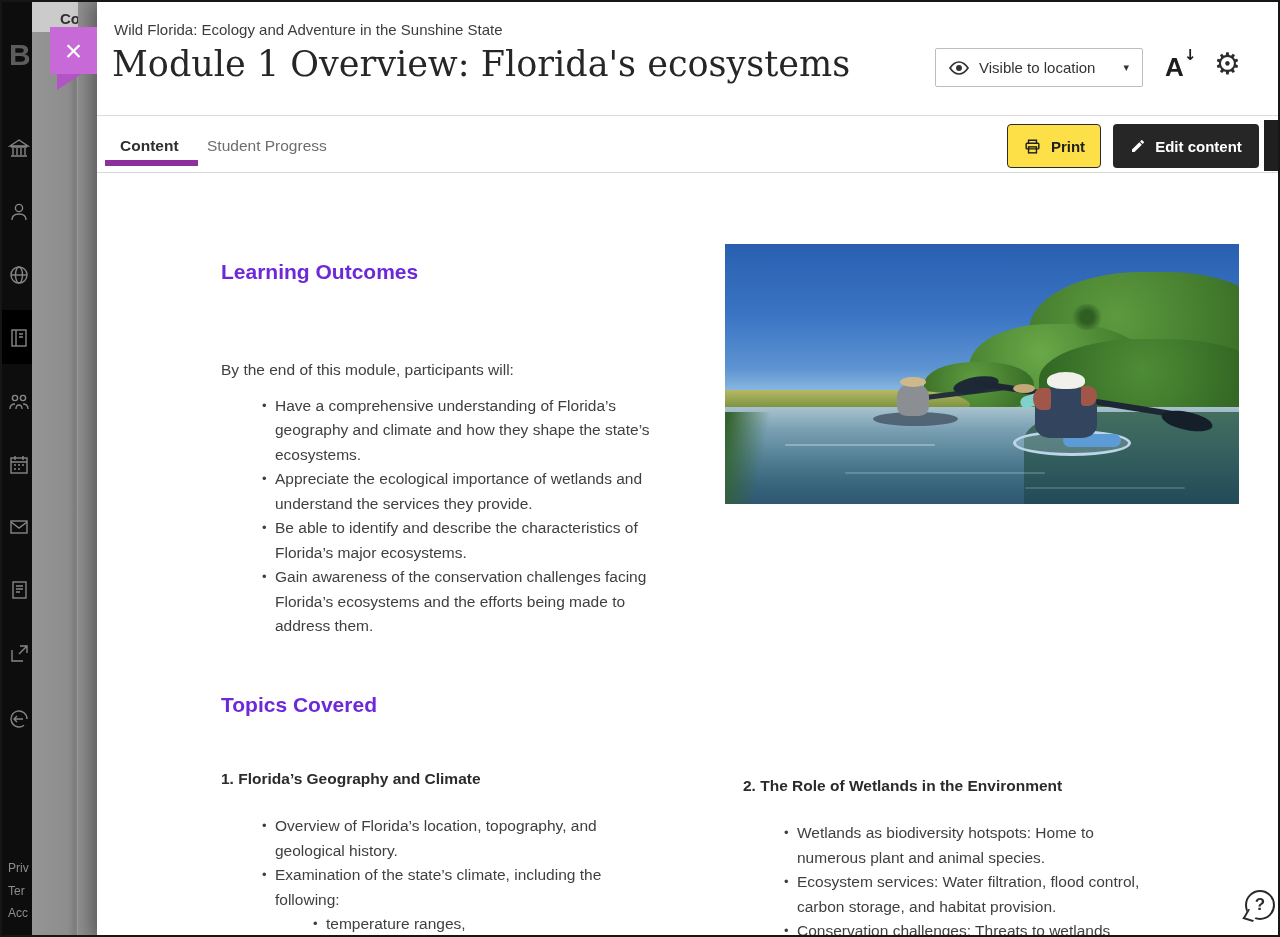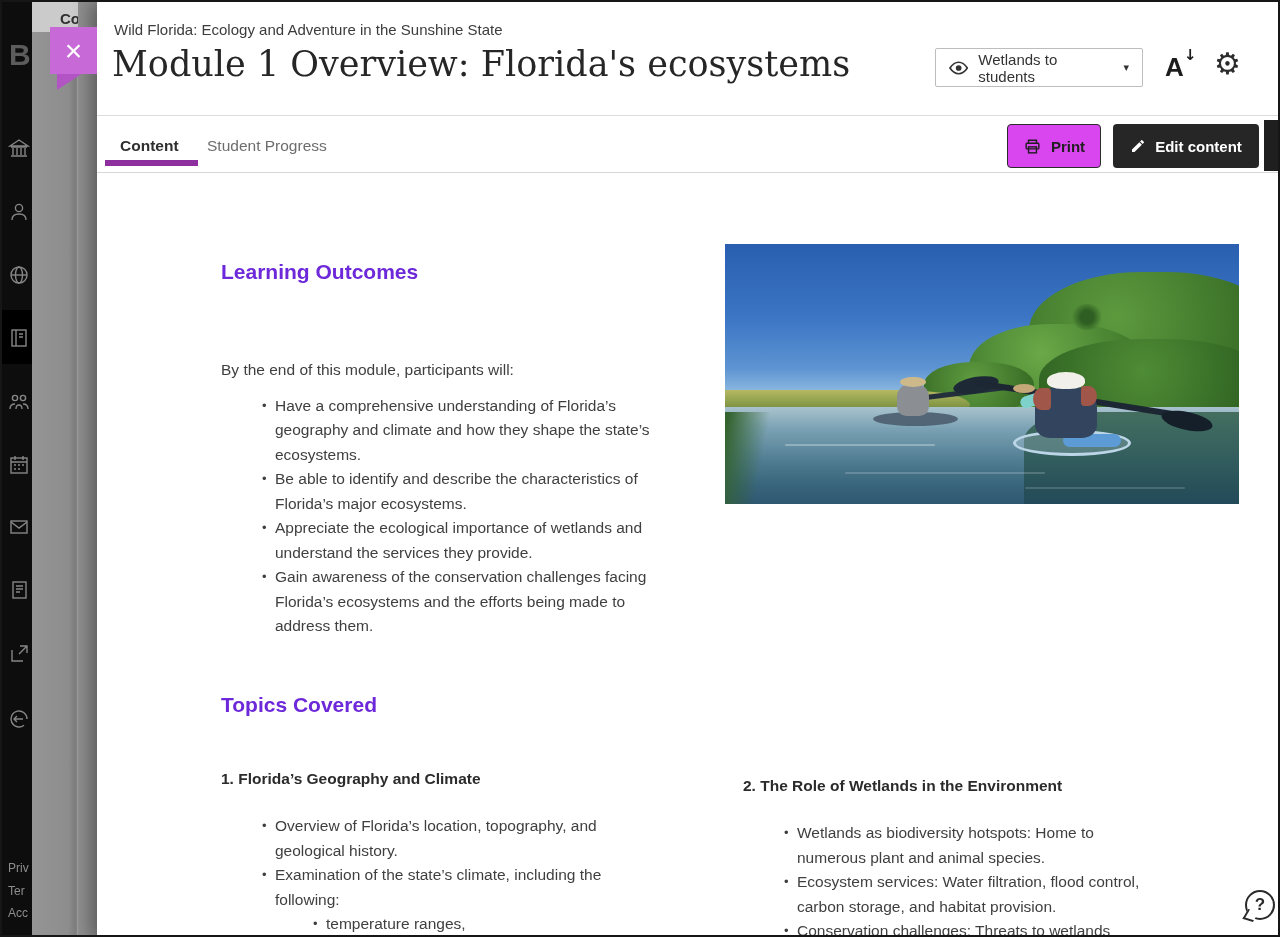--- a/index.html
+++ b/index.html
@@ -40,21 +40,21 @@
   .ally-a { position:absolute; left:2px; top:3px; font-size:26px; font-weight:bold; color:#1d1d1d; }
   .ally-arrow { position:absolute; left:21px; top:-3px; font-size:15px; font-weight:bold; color:#1d1d1d; font-family:"DejaVu Sans", sans-serif; }
   .gear-btn { position:absolute; left:1117px; top:44px; font-size:30px; color:#2c2c2c; font-family:"DejaVu Sans", sans-serif; cursor:pointer; }
 
   
   .tabbar { position:absolute; left:0; top:113px; width:1185px; height:58px; border-top:1px solid #dcdcdc; border-bottom:1px solid #d8d8d8; background:#fff; }
   .tab-content { position:absolute; left:23px; top:21px; font-size:15.5px; font-weight:bold; color:#2e2e2e; cursor:pointer; }
   .tab-progress { position:absolute; left:110px; top:21px; font-size:15.5px; color:#6d6d6d; cursor:pointer; }
   .tab-underline { position:absolute; left:8px; top:44px; width:93px; height:6px; background:#8e2f9e; }
   .print-btn { position:absolute; left:910px; top:8px; width:94px; height:44px; border:1px solid #2b2b2b; border-radius:4px;
-    background:#d946ef; display:flex; align-items:center; justify-content:center; gap:9px; font-size:15px; font-weight:bold; color:#1f1f1f; cursor:pointer; }
+    background:#fde047; display:flex; align-items:center; justify-content:center; gap:9px; font-size:15px; font-weight:bold; color:#1f1f1f; cursor:pointer; }
   .edit-btn { position:absolute; left:1016px; top:8px; width:146px; height:44px; border-radius:4px; background:#262626;
     display:flex; align-items:center; justify-content:center; gap:9px; font-size:15px; font-weight:bold; color:#fff; cursor:pointer; }
   .edge-strip { position:absolute; left:1167px; top:4px; width:18px; height:51px; background:#1f1f1f; }
 
   
   .h2 { font-size:21px; font-weight:bold; color:#6d28d9; }
   .body-text { font-size:15.5px; color:#3f3f3f; line-height:24.5px; }
   .sec-lo { position:absolute; left:124px; top:258px; width:434px; }
   .sec-lo .intro { margin-top:74px; }
   ul.bullets { list-style:none; margin-top:11px; margin-left:41px; }
@@ -189,21 +189,21 @@
   <div class="panel">
 
     <div class="course-title">Wild Florida: Ecology and Adventure in the Sunshine State</div>
     <div class="page-title">Module 1 Overview: Florida's ecosystems</div>
 
     <div class="visibility-btn">
       <svg width="20" height="14" viewBox="0 0 20 14" style="stroke:#333;fill:none;stroke-width:1.7">
         <path d="M1 7C4 2.5 7.5 1 10 1s6 1.5 9 6c-3 4.5-6.5 6-9 6S4 11.5 1 7z"></path>
           <circle cx="10" cy="7" r="2.1" style="fill:#333"></circle>
       </svg>
-      <span>Wetlands to students</span>
+      <span>Visible to location</span>
       <span class="caret">▾</span>
     </div>
 
     <div class="ally-btn">
       <span class="ally-a">A</span>
       <span class="ally-arrow">↓</span>
     </div>
     <div class="gear-btn"><span>⚙</span></div>
 
     <div class="tabbar">
@@ -225,22 +225,22 @@
         <span>Edit content</span>
       </div>
       <div class="edge-strip"></div>
     </div>
 
     <div class="sec-lo">
       <div class="h2">Learning Outcomes</div>
       <div class="body-text intro">By the end of this module, participants will:</div>
       <ul class="bullets">
           <li>Have a comprehensive understanding of Florida’s geography and climate and how they shape the state’s ecosystems.</li>
+          <li>Appreciate the ecological importance of wetlands and understand the services they provide.</li>
           <li>Be able to identify and describe the characteristics of Florida’s major ecosystems.</li>
-          <li>Appreciate the ecological importance of wetlands and understand the services they provide.</li>
           <li>Gain awareness of the conservation challenges facing Florida’s ecosystems and the efforts being made to address them.</li>
         </ul>
     </div>
 
     <div class="photo">
       <div class="sky"></div>
       <div class="bush b1"></div>
       <div class="bush b2"></div>
       <div class="bush b3"></div>
       <div class="bush b4"></div>

